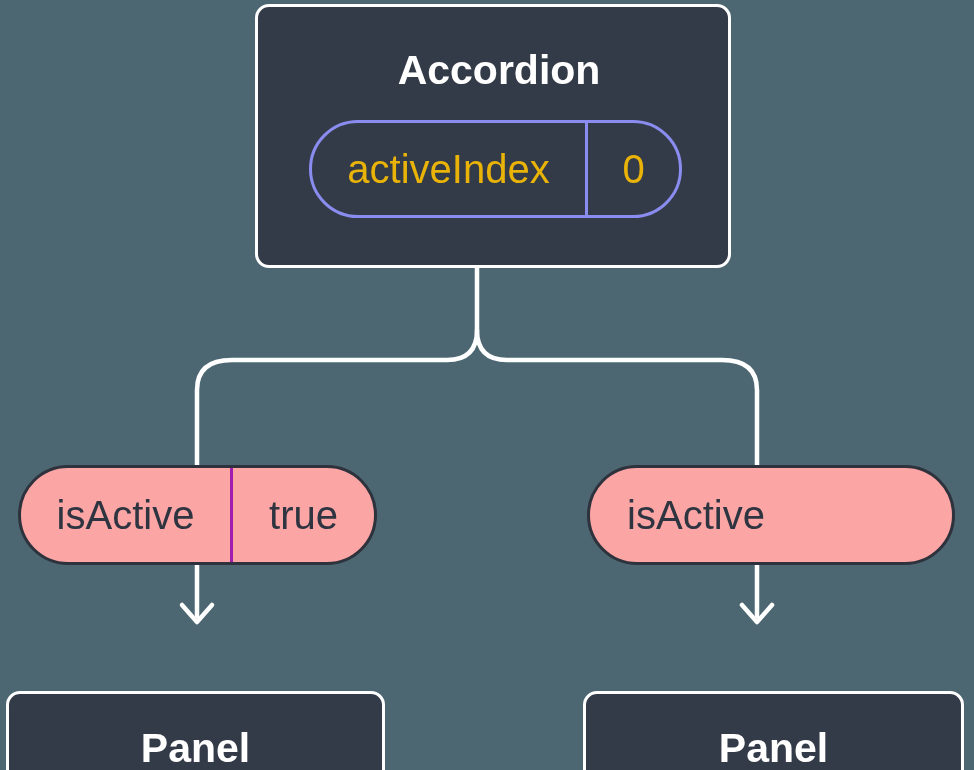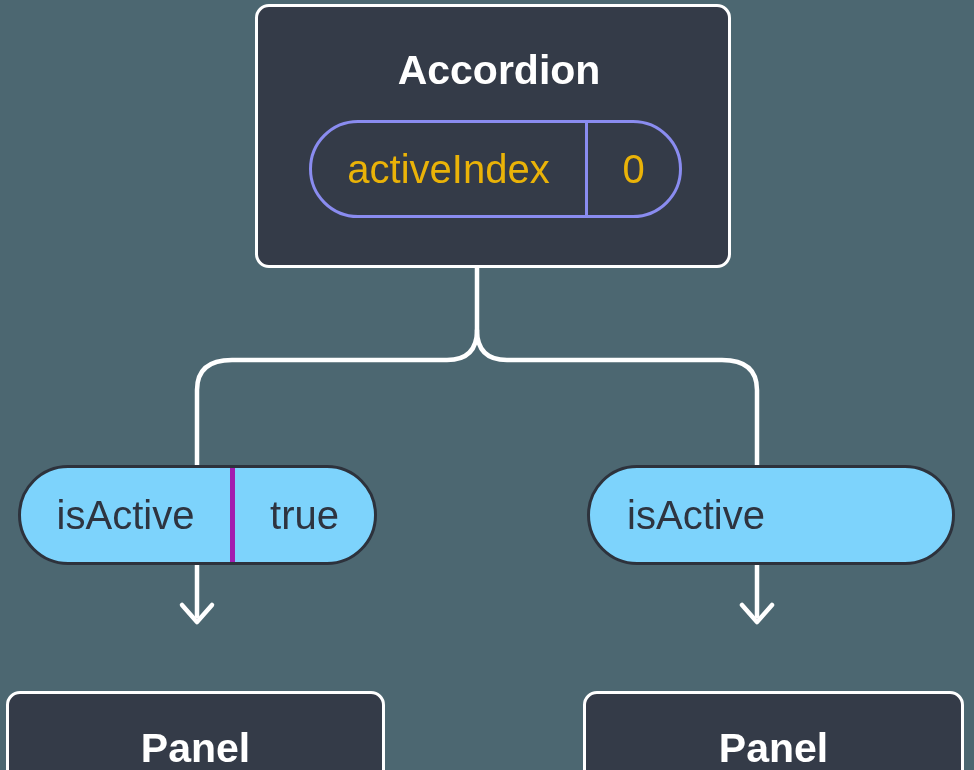--- a/index.html
+++ b/index.html
@@ -72,21 +72,21 @@
   }
   .state-pill .cell-name { width: 273px; }
   .state-pill .cell-value {
     flex: 1;
     border-left: 3px solid #8a8cf0;
   }
   .prop-pill {
     position: absolute;
     top: 465px;
     height: 100px;
-    background: #7dd3fc;
+    background: #fca5a5;
     border: 3px solid #2d323c;
     border-radius: 50px;
     box-sizing: border-box;
     display: flex;
     align-items: stretch;
     color: #2e3440;
     font-size: 40px;
     font-weight: 400;
     z-index: 2;
   }
@@ -95,21 +95,21 @@
     width: 359px;
   }
   .prop-pill-left .cell-name { width: 209px; }
   .prop-pill-right {
     left: 587px;
     width: 368px;
   }
   .prop-pill-right .cell-name { width: 212px; }
   .prop-pill .cell-value {
     flex: 1;
-    border-left: 5px solid #a21caf;
+    border-left: 3px solid #a21caf;
   }
   .node-panel {
     top: 649px;
     height: 114px;
     display: flex;
     align-items: center;
     justify-content: center;
     margin-top: 42px;
   }
   .node-panel-left {

